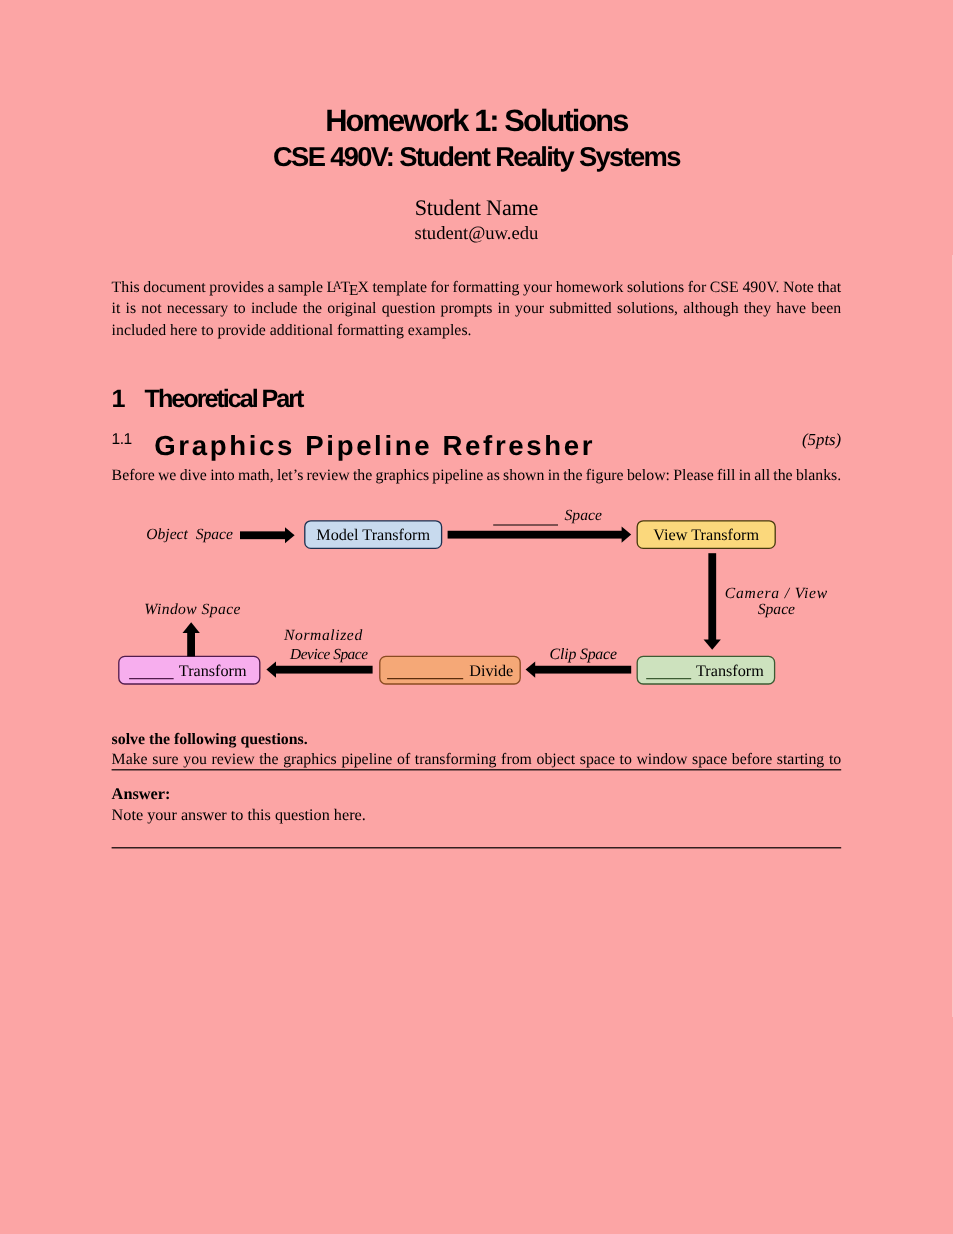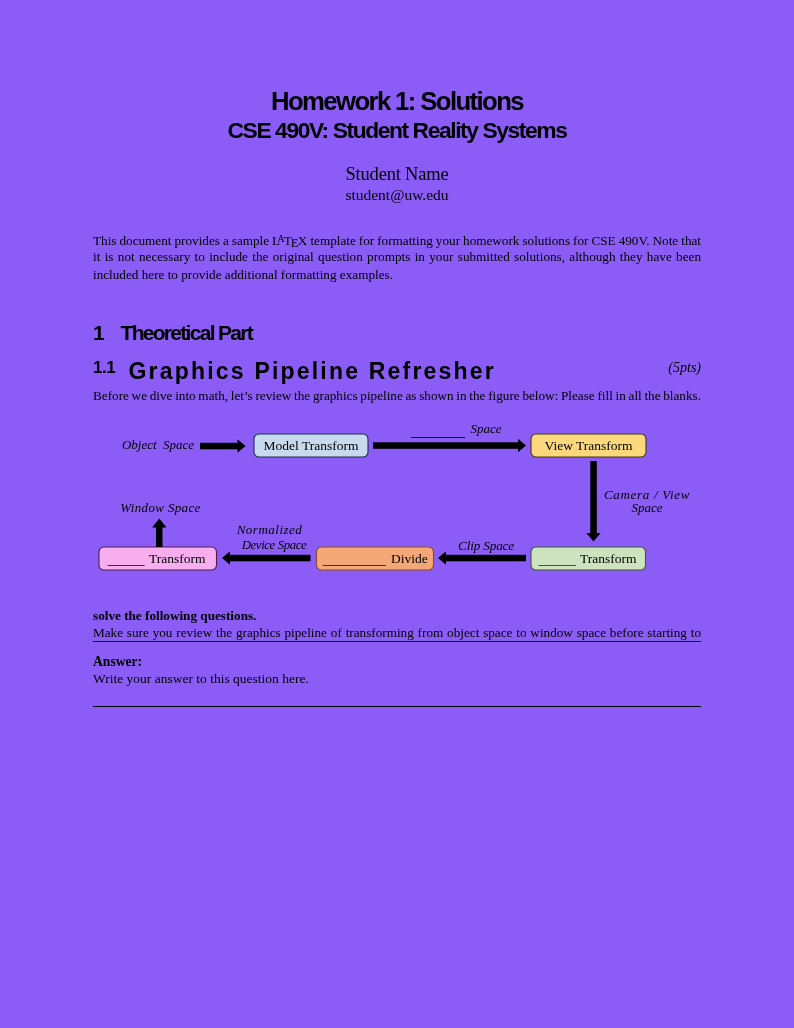--- a/index.html
+++ b/index.html
@@ -1,16 +1,16 @@
 <!DOCTYPE html>
 <html><head>
 <meta charset="utf-8">
 <style>
   html,body{margin:0;padding:0;background:#ffffff;}
-  #page{position:relative;width:794px;height:1028px;background:#8b5cf6;overflow:hidden;
+  #page{position:relative;width:794px;height:1028px;background:#fca5a5;overflow:hidden;
         font-family:"Liberation Serif", serif;color:#000;}
   .abs{position:absolute;}
   .ctr{left:0;width:794px;text-align:center;}
   .sans{font-family:"Liberation Sans", sans-serif;}
   .jline{left:93px;width:608px;text-align:justify;text-align-last:justify;
          font-size:13.2px;line-height:18px;}
   .pline{left:93px;width:608px;font-size:13.2px;line-height:18px;}
   .rule{left:93px;width:608px;height:1px;background:#000;}
 </style>
 </head>
@@ -21,21 +21,21 @@
   <div class="abs ctr sans" style="top:116.5px;font-size:22.8px;font-weight:bold;letter-spacing:-1.4px;">CSE 490V: Student Reality Systems</div>
   <div class="abs ctr" style="top:163.5px;font-size:18.5px;letter-spacing:-0.2px;">Student Name</div>
   <div class="abs ctr" style="top:185.5px;font-size:15.5px;">student@uw.edu</div>
 
   <div class="abs jline" style="top:230px;word-spacing:-0.8px;">This document provides a sample L<span style="font-size:0.74em;vertical-align:0.27em;margin-left:-0.28em;margin-right:-0.07em;">A</span>T<span style="font-size:0.96em;vertical-align:-0.2em;margin-left:-0.09em;margin-right:-0.05em;">E</span>X template for formatting your homework solutions for CSE 490V. Note that</div>
   <div class="abs jline" style="top:248px;">it is not necessary to include the original question prompts in your submitted solutions, although they have been</div>
   <div class="abs pline" style="top:266px;">included here to provide additional formatting examples.</div>
 
   <div class="abs sans" style="top:321px;left:93px;font-size:21px;font-weight:bold;">1</div>
   <div class="abs sans" style="top:321px;left:120.5px;font-size:21px;font-weight:bold;letter-spacing:-1.7px;">Theoretical Part</div>
-  <div class="abs sans" style="top:358px;left:93px;font-size:17px;font-weight:bold;letter-spacing:-0.5px;">1.1</div>
+  <div class="abs sans" style="top:358px;left:93px;font-size:13px;font-weight:normal;letter-spacing:-0.5px;">1.1</div>
   <div class="abs sans" style="top:358px;left:128.5px;font-size:23px;font-weight:bold;letter-spacing:2.2px;">Graphics Pipeline Refresher</div>
   <div class="abs" style="top:360px;left:93px;width:608px;text-align:right;font-size:14px;font-style:italic;">(5pts)</div>
 
   <div class="abs jline" style="top:386.5px;word-spacing:-0.7px;">Before we dive into math, let’s review the graphics pipeline as shown in the figure below: Please fill in all the blanks.</div>
 
   <svg class="abs" style="top:400px;left:0;" width="794" height="200" viewBox="0 400 794 200">
     <defs></defs>
 
     <text x="158" y="449" font-size="13px" font-style="italic" text-anchor="middle">Object&nbsp;&nbsp;Space</text>
 
@@ -80,15 +80,15 @@
     <rect x="156" y="526.5" width="6.5" height="20.5" fill="#000"></rect>
     <polygon points="152.1,527.5 166.5,527.5 159.3,518.5" fill="#000"></polygon>
     <text x="160.5" y="512" font-size="13px" font-style="italic" letter-spacing="0.35" text-anchor="middle">Window Space</text>
   </svg>
 
   <div class="abs jline" style="top:600px;margin-top:24px;">Make sure you review the graphics pipeline of transforming from object space to window space before starting to</div>
   <div class="abs pline" style="top:607px;font-weight:bold;">solve the following questions.</div>
 
   <div class="abs rule" style="top:641px;"></div>
   <div class="abs" style="top:654px;left:93px;font-size:13.6px;font-weight:bold;">Answer:</div>
-  <div class="abs" style="top:671px;left:93px;font-size:13.5px;">Write your answer to this question here.</div>
+  <div class="abs" style="top:671px;left:93px;font-size:13.5px;">Note your answer to this question here.</div>
   <div class="abs rule" style="top:706px;"></div>
 </div>
 
 </body></html>

